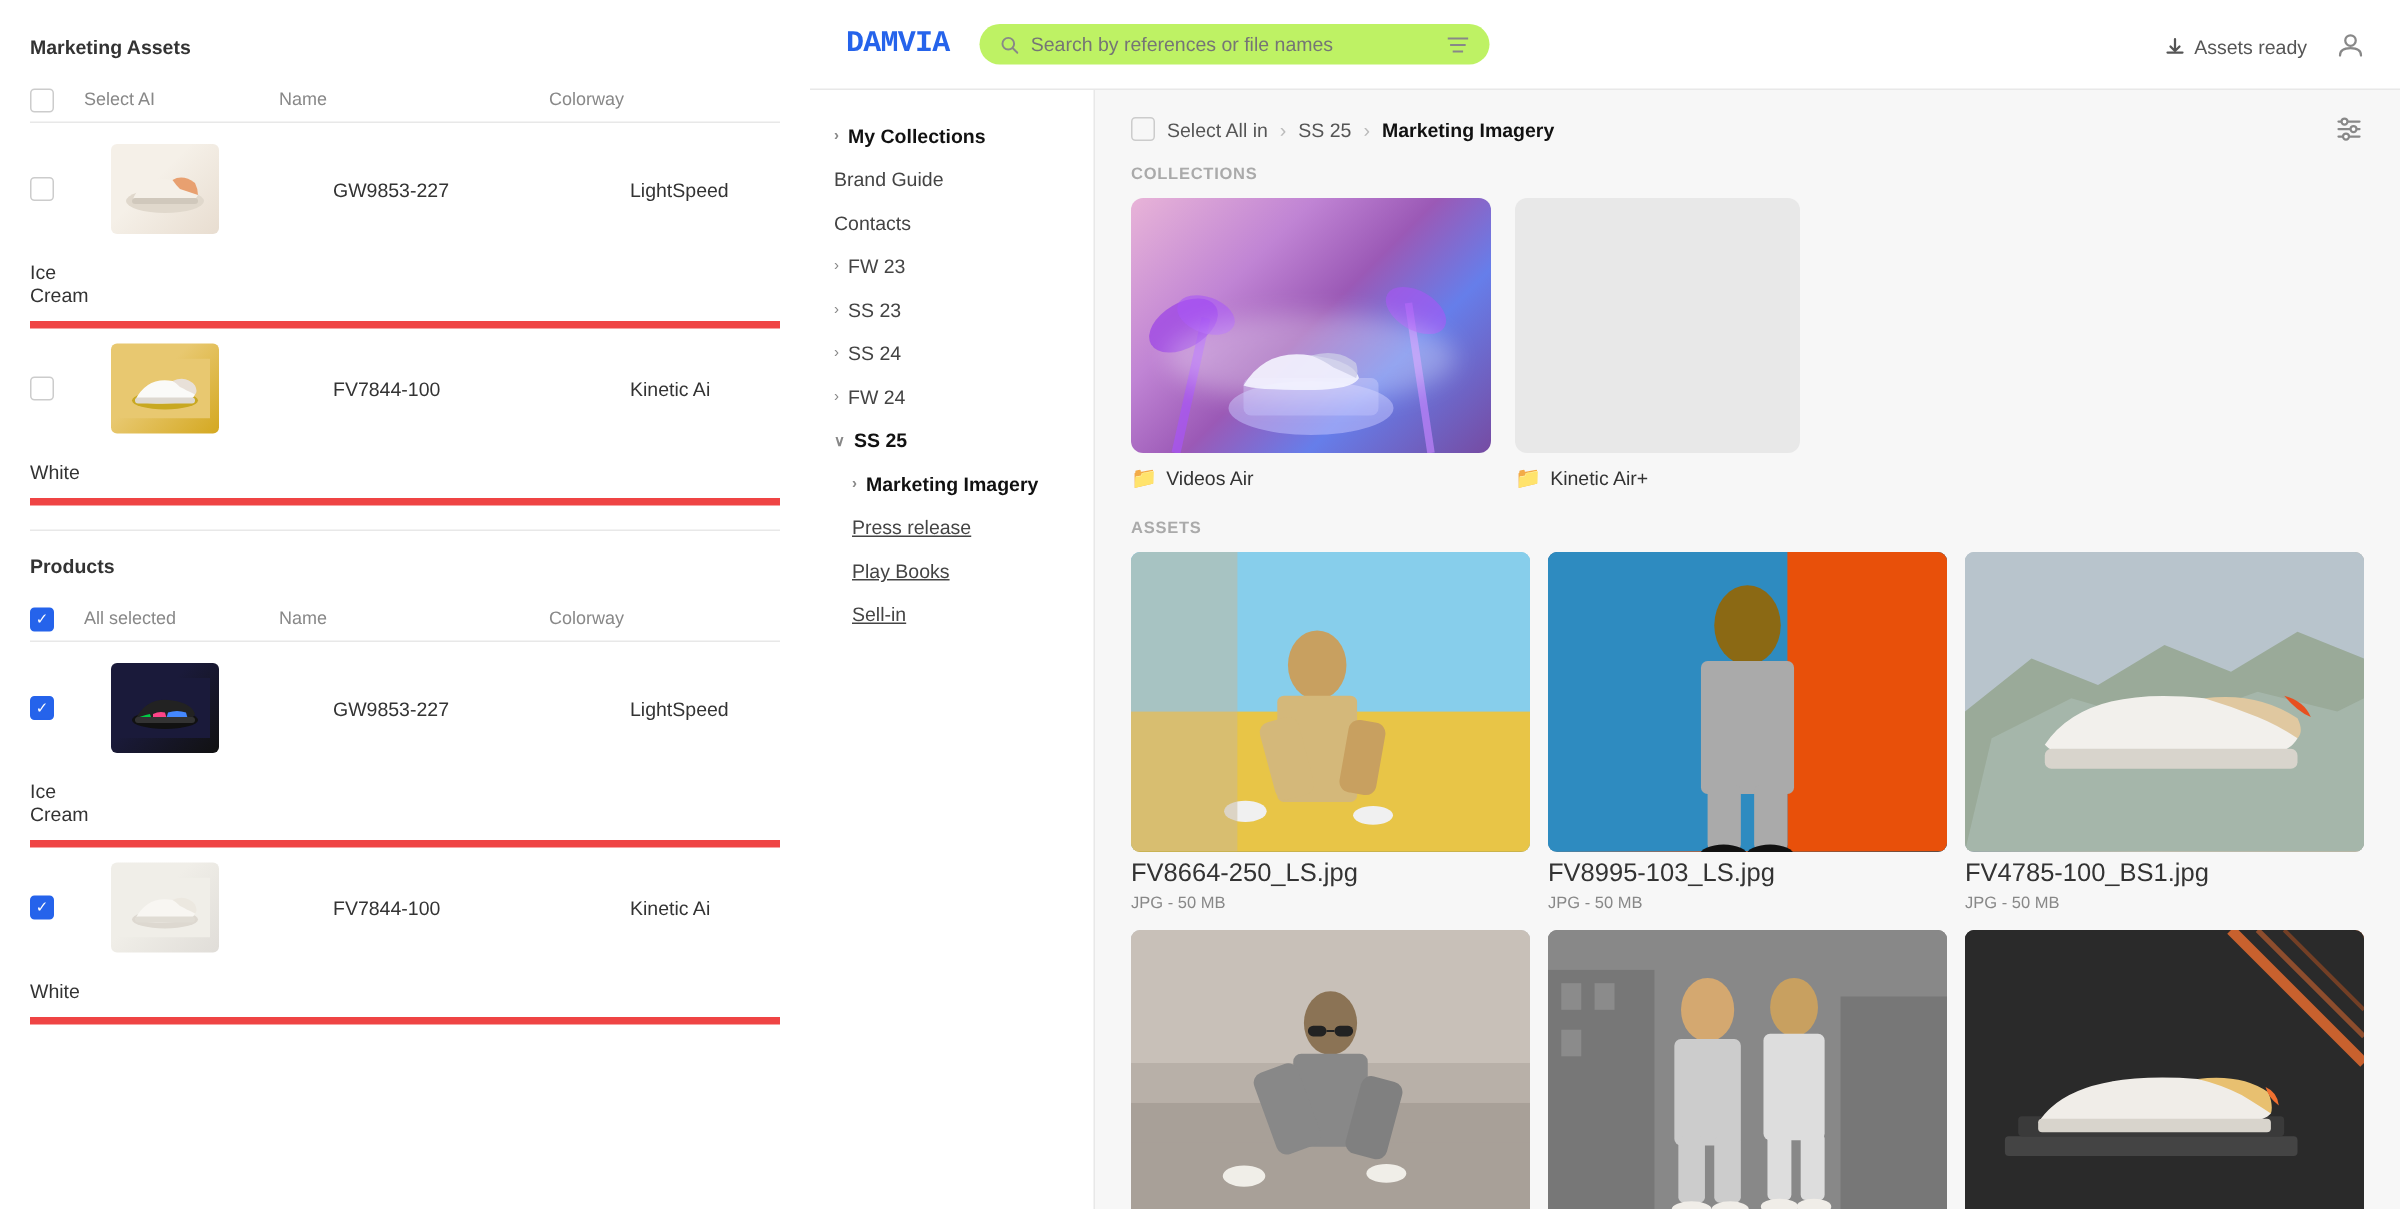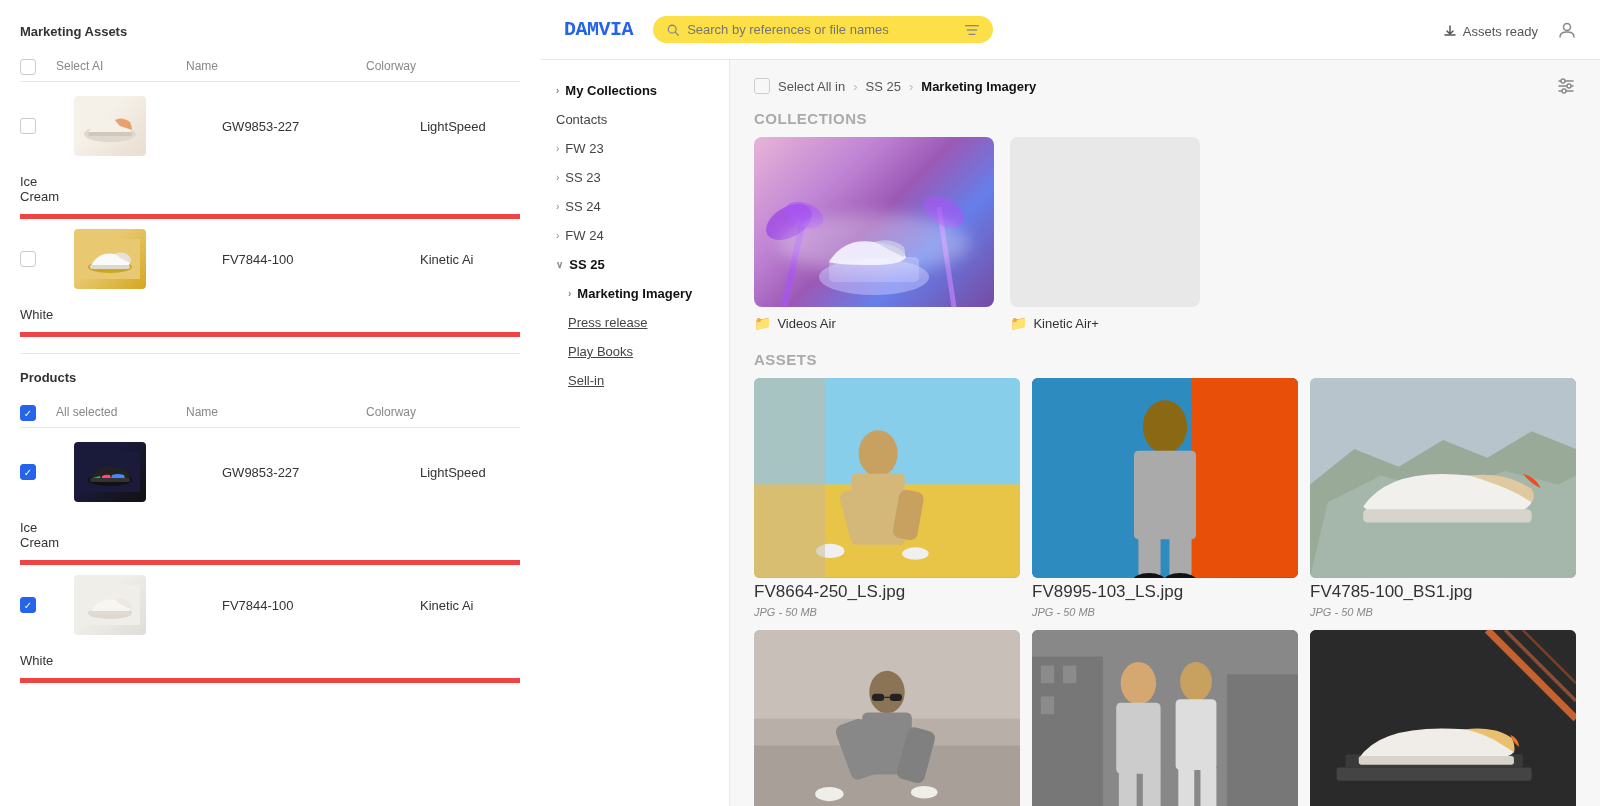--- a/index.html
+++ b/index.html
@@ -91,21 +91,21 @@
       font-size: 20px;
       font-weight: 800;
       color: #2563eb;
       letter-spacing: -0.5px;
       flex-shrink: 0;
       font-family: Liberation Mono, monospace;
     }
     .search-bar {
       display: flex;
       align-items: center;
-      background: #fde047;
+      background: #bef264;
       border-radius: 20px;
       padding: 6px 14px;
       gap: 8px;
       flex: 1;
       max-width: 340px;
     }
     .search-bar input {
       background: transparent;
       border: none;
       outline: none;
@@ -186,21 +186,21 @@
     .breadcrumb .sep { color: #bbb; }
     .breadcrumb .active-crumb { font-weight: 600; color: #111; }
     .breadcrumb-right {
       margin-left: auto;
       display: flex;
       align-items: center;
     }
 
     
     .section-label {
-      font-size: 15px;
+      font-size: 11px;
       font-weight: 600;
       color: #aaa;
       text-transform: uppercase;
       letter-spacing: 0.5px;
       margin-bottom: 10px;
     }
 
     
     .folder-grid {
       display: flex;
@@ -259,21 +259,20 @@
       background: #ddd;
     }
     .asset-name {
       font-size: 17px;
       color: #333;
       font-weight: 500;
     }
     .asset-meta {
       font-size: 11px;
       color: #888;
-      font-style: italic;
     }
 
     
     .img-kinetic-air {
       background: linear-gradient(135deg, #e8b4d8 0%, #c084d4 30%, #9b59b6 50%, #667eea 70%, #764ba2 100%);
       position: relative;
     }
     .img-kinetic-air::after {
       content: '';
       position: absolute;
@@ -454,20 +453,23 @@
       </svg>
     </div>
   </div>
 
   <div class="content-area">
 
     <div class="sidebar">
       <div class="sidebar-item active">
         <span class="chevron-right">›</span>
         <span>My Collections</span>
+      </div>
+      <div class="sidebar-item">
+        <span>Brand Guide</span>
       </div>
       <div class="sidebar-item">
         <span>Contacts</span>
       </div>
       <div class="sidebar-item">
         <span class="chevron-right">›</span>
         <span>FW 23</span>
       </div>
       <div class="sidebar-item">
         <span class="chevron-right">›</span>

